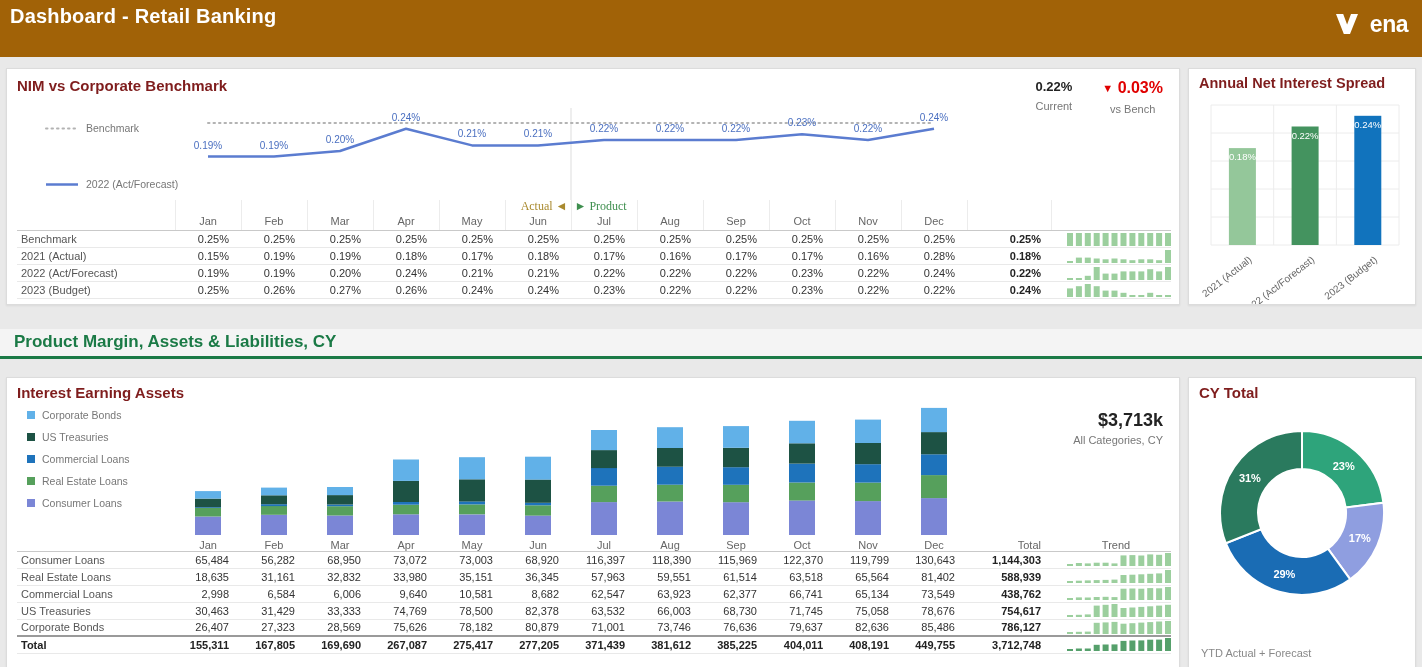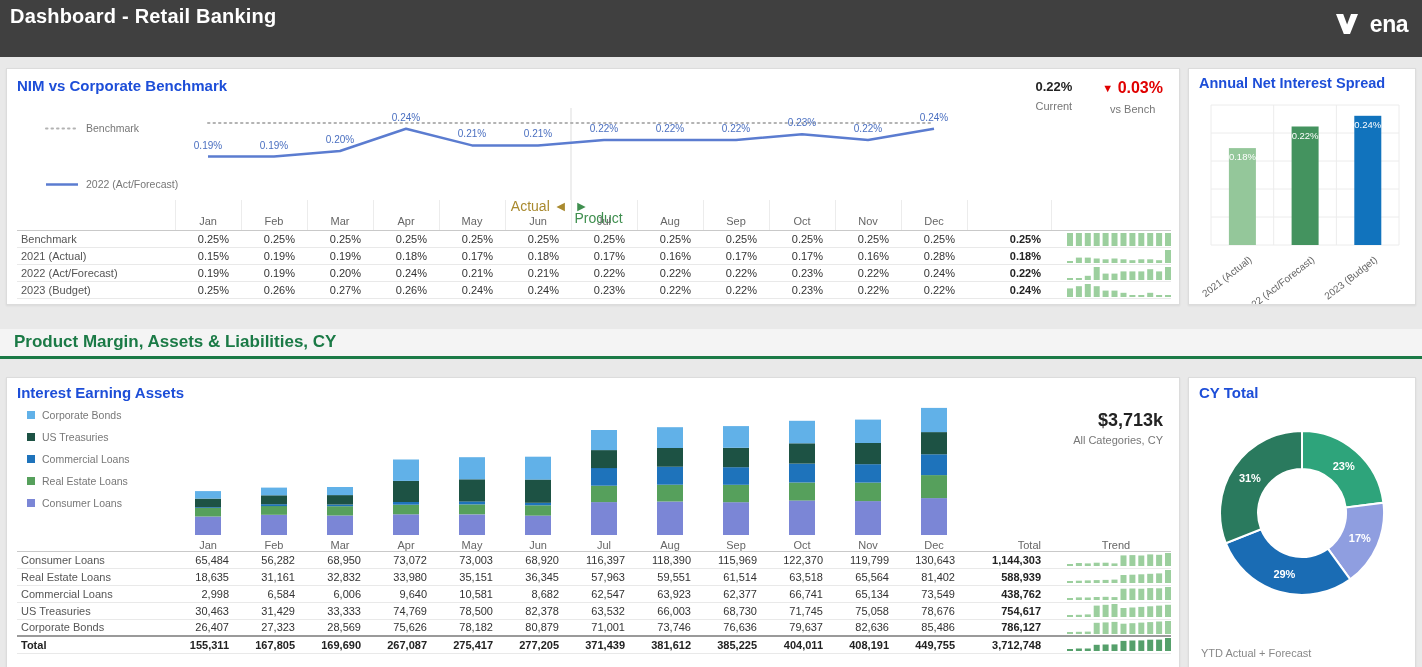--- a/index.html
+++ b/index.html
@@ -1,30 +1,30 @@
 <!DOCTYPE html>
 <html><head>
 <meta charset="utf-8">
 <style>
   *{margin:0;padding:0;box-sizing:border-box;}
   html,body{width:1422px;height:667px;overflow:hidden;}
   body{font-family:"Liberation Sans",sans-serif;background:#e9e9e9;color:#333;}
 
   
-  .topbar{height:57px;background:#404040;color:#fff;position:relative;padding:5px 12px 0 10px;}
+  .topbar{height:57px;background:#a16207;color:#fff;position:relative;padding:5px 12px 0 10px;}
   .topbar h1{font-size:20px;font-weight:700;letter-spacing:.2px;}
   .topbar .subtitle{font-size:12.5px;font-weight:700;margin-top:5px;}
   .logo{position:absolute;right:14px;top:13px;display:flex;align-items:center;gap:11px;}
   .logo .v-mark{display:block;}
   .logo span{font-size:23px;font-weight:700;color:#fff;letter-spacing:-.5px;line-height:22px;}
 
   main{padding:11px 6px 0 6px;}
   .row{display:flex;gap:8px;}
   .card{background:#fff;border:1px solid #dcdcdc;box-shadow:0 1px 2px rgba(0,0,0,.07);}
-  .card h2{font-size:15px;font-weight:700;color:#1d4ed8;white-space:nowrap;}
+  .card h2{font-size:15px;font-weight:700;color:#7f1d1d;white-space:nowrap;}
 
   
   .nim-card{width:1174px;height:237px;padding:8px 10px 0;position:relative;flex:0 0 auto;}
   .nim-stats{position:absolute;right:16px;top:10px;display:flex;gap:30px;text-align:center;z-index:2;}
   .stat-val{font-size:13px;font-weight:700;color:#222;}
   .stat-val.red{color:#e00000;font-size:16px;}
   .stat-val .arrow{font-size:11px;vertical-align:1px;}
   .stat-lab{font-size:11px;color:#777;margin-top:6px;font-weight:400;}
 
   .nim-chart-wrap{position:relative;height:104px;margin-top:2px;}
@@ -32,21 +32,21 @@
   .pt-label{font-size:10px;fill:#4a6fc0;}
   .nim-legend{position:absolute;left:28px;top:26px;font-size:10.5px;color:#777;}
   .legend-item{display:flex;align-items:center;gap:7px;}
   .nim-legend .legend-item + .legend-item{margin-top:44px;}
   .line-sample{display:block;}
 
   
   table{border-collapse:collapse;table-layout:fixed;width:1154px;font-size:11px;}
   thead th{font-weight:400;color:#666;border-bottom:1px solid #c9c9c9;vertical-align:bottom;padding:0;}
   .nim-table thead th + th{border-left:1px solid #ececec;}
-  .marker{height:13px;font-size:14px;line-height:12px;}
+  .marker{height:13px;font-size:12px;line-height:12px;font-family:Liberation Serif, serif;}
   .marker.actual{color:#a98a2f;text-align:right;padding-right:3px;}
   .marker.forecast{color:#3f8f4f;text-align:left;padding-left:3px;}
   .mname{height:17px;line-height:17px;text-align:center;color:#666;}
   td{height:17px;border-bottom:1px solid #e9e9e9;}
   td.lbl{color:#555;padding-left:4px;}
   td.val{text-align:right;padding-right:12px;color:#333;}
   td.tot{font-weight:700;text-align:right;padding-right:10px;color:#222;}
   td.trend{padding-left:16px;}
   .spark{display:block;}
 

